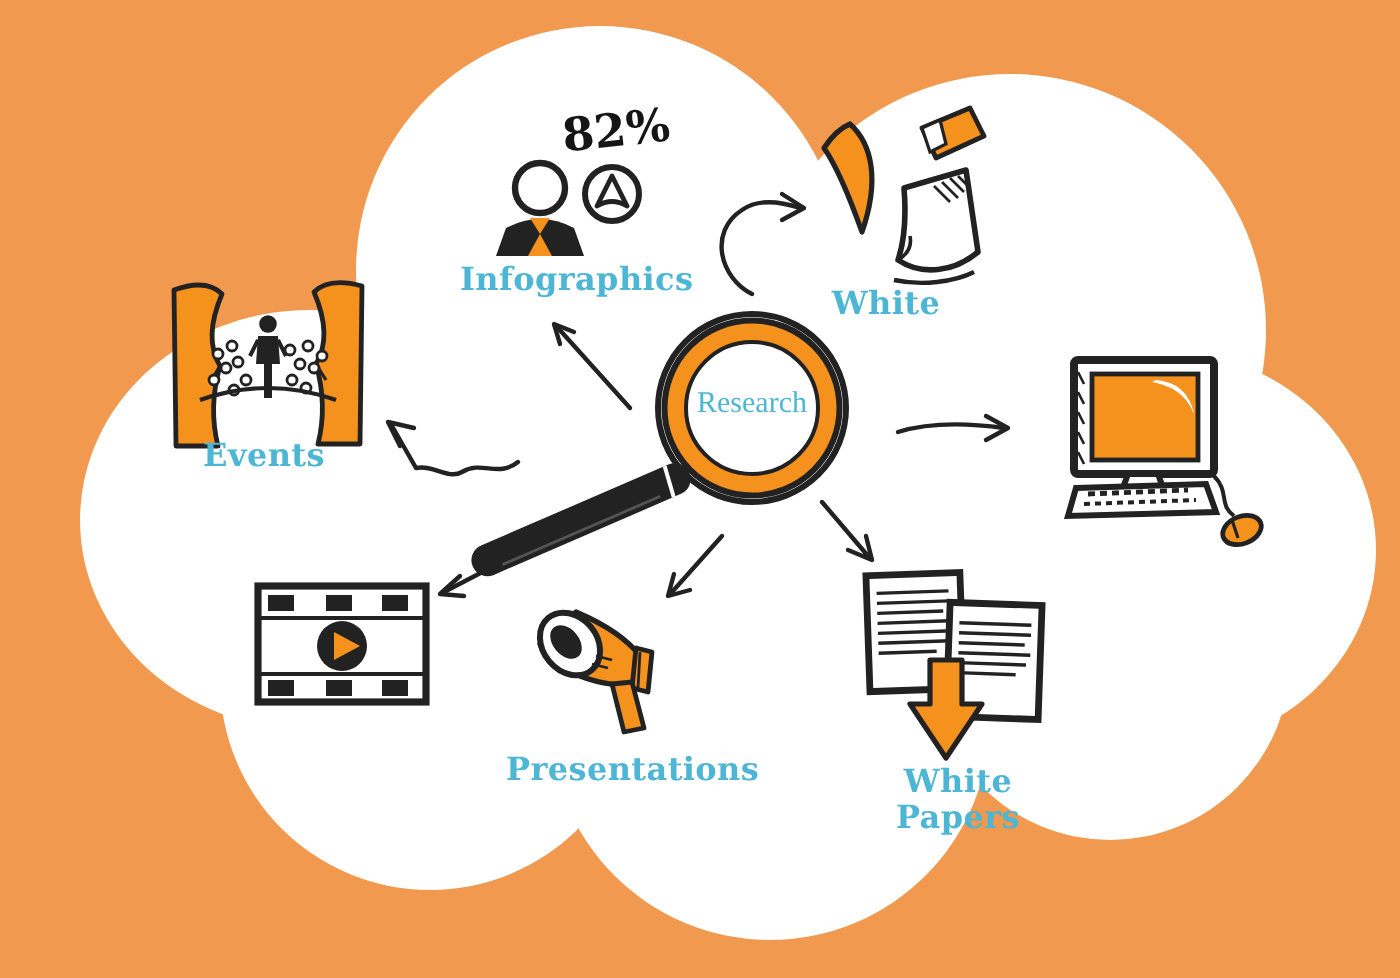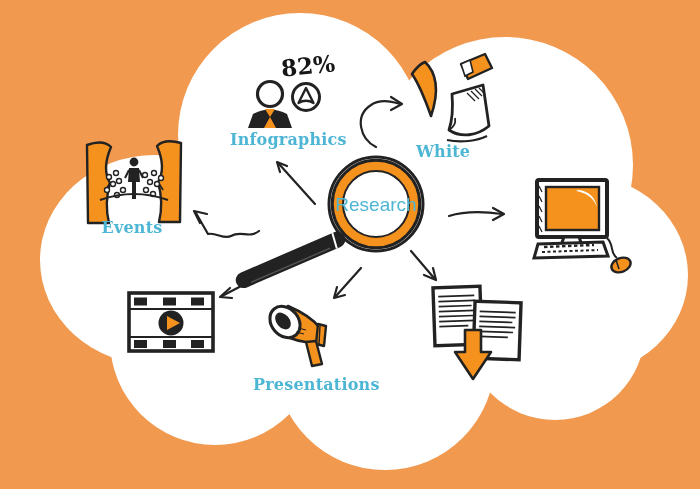--- a/index.html
+++ b/index.html
@@ -10,22 +10,22 @@
   body{background:#fff;font-family:"DejaVu Serif","Liberation Serif",serif;}
   .stage{position:relative;width:700px;height:489px;overflow:hidden;background:var(--background);}
   .layer{position:absolute;left:0;top:0;}
   .icon{position:absolute;}
   .node-label{
     position:absolute;color:var(--label);font-weight:bold;font-size:16px;
     text-align:center;letter-spacing:.2px;line-height:1.1;
     font-family:"DejaVu Serif","Liberation Serif",serif;
   }
   .research-label{
-    position:absolute;color:var(--label);font-size:19px;text-align:center;
-    font-family:Liberation Sans, sans-serif;font-weight:500;
+    position:absolute;color:var(--label);font-size:15px;text-align:center;
+    font-family:Liberation Serif, serif;font-weight:500;
   }
   .stat-text{
     position:absolute;color:#151515;font-weight:bold;font-size:23px;
     transform:rotate(-6deg);text-align:center;
     font-family:"DejaVu Serif","Liberation Serif",serif;
   }
   .arrow{stroke:var(--ink);stroke-width:2.2;fill:none;stroke-linecap:round;stroke-linejoin:round;}
   .sketch{stroke:var(--ink);stroke-linejoin:round;stroke-linecap:round;}
 </style>
 </head>
@@ -232,14 +232,15 @@
         <line x1="51" y1="30" x2="87" y2="30"></line>
           <line x1="51" y1="35" x2="87" y2="35"></line>
         <line x1="51" y1="40" x2="84" y2="40"></line>
           <line x1="51" y1="45" x2="87" y2="45"></line>
         <line x1="51" y1="50" x2="85" y2="50"></line>
           <line x1="51" y1="55" x2="80" y2="55"></line>
       </g>
     </g>
     <path d="M 37,48 L 53,48 L 53,70 L 63,70 L 45,97 L 27,70 L 37,70 Z" class="sketch" fill="var(--accent)" stroke-width="2.6"></path>
   </svg>
+  <div class="node-label" style="left:424px;top:382px;width:110px">White Papers</div>
 
 </div>
 
 </body></html>

